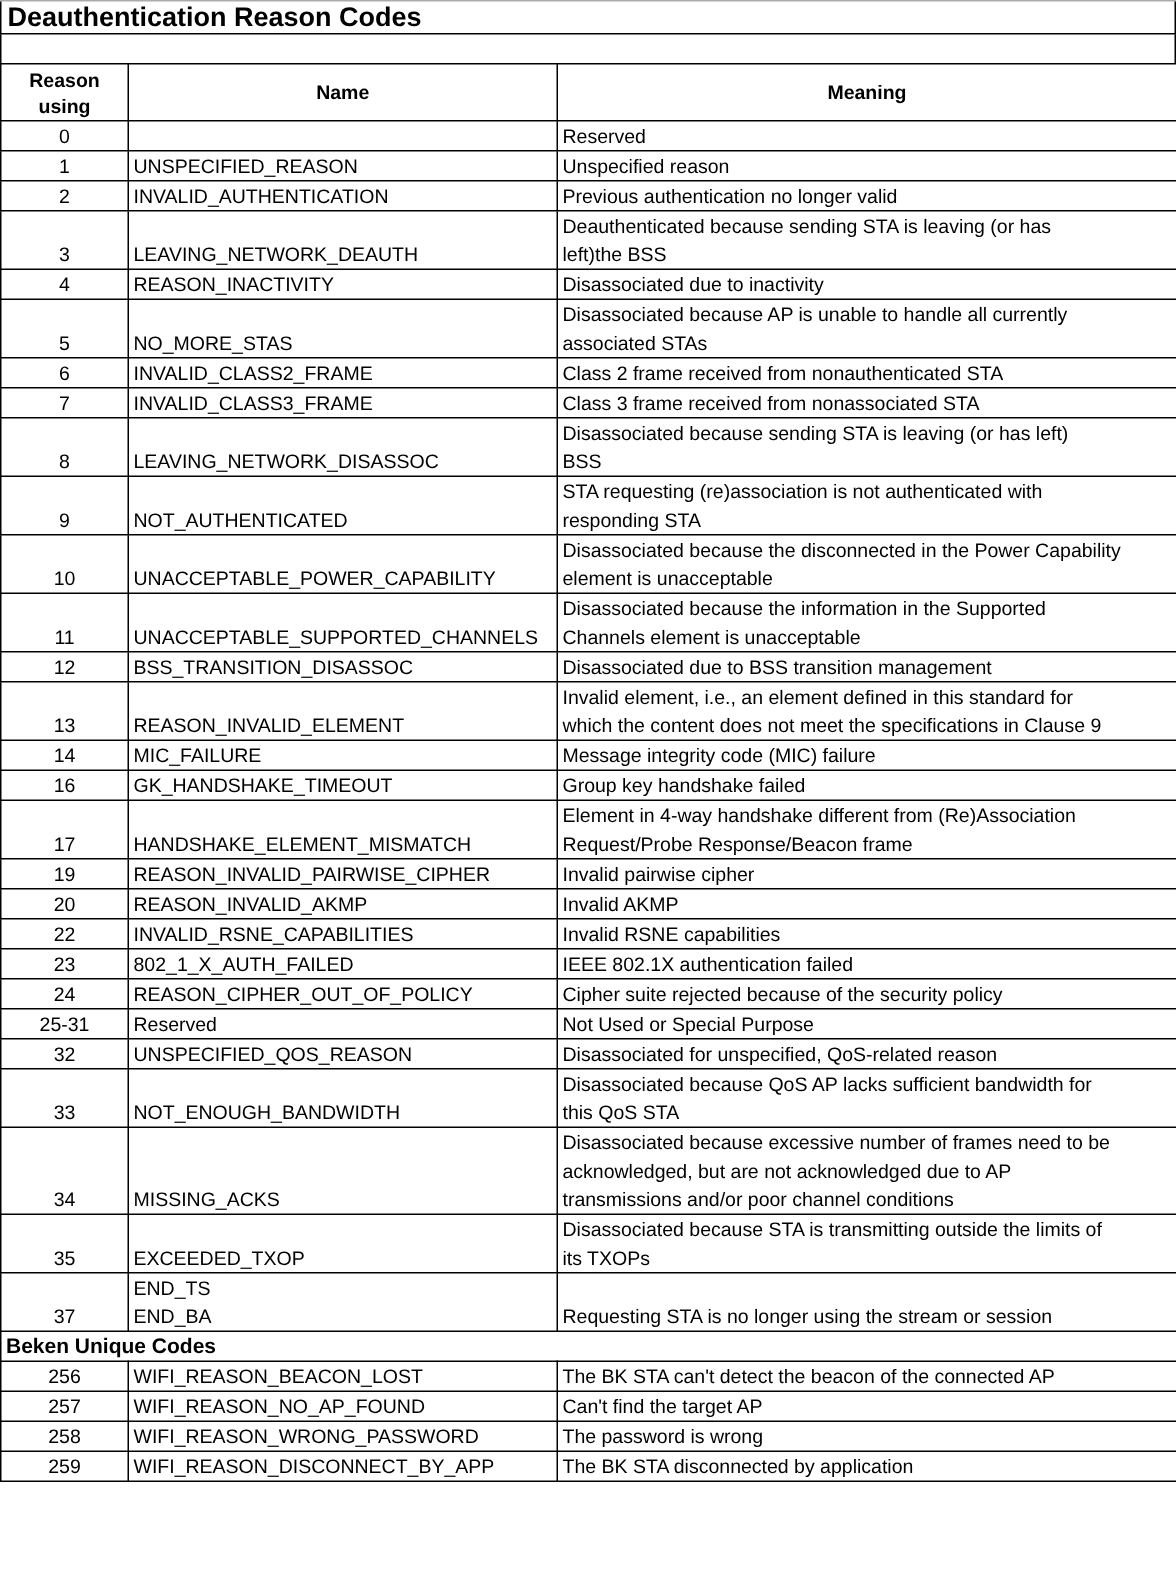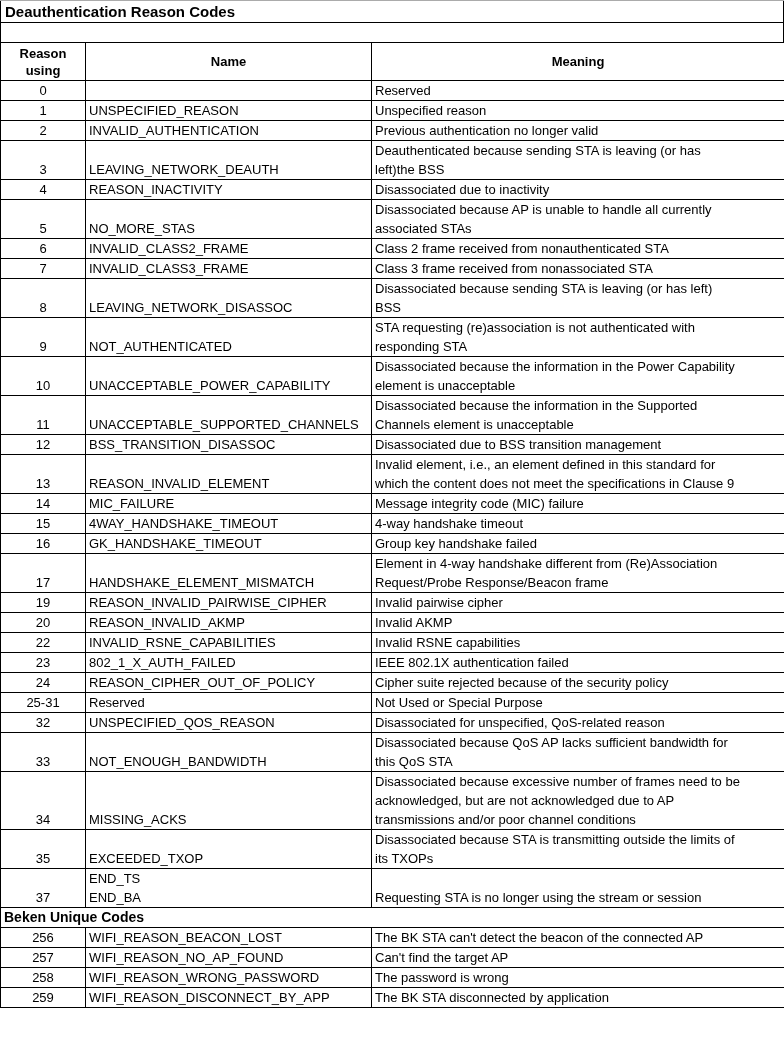--- a/index.html
+++ b/index.html
@@ -9,21 +9,21 @@
     color: #000;
     width: 784px;
   }
   .sheet {
     width: 784px;
     border-top: 1px solid #ababab;
   }
   .title-row {
     height: 22px;
     line-height: 21px;
-    font-size: 15px;
+    font-size: 18px;
     font-weight: bold;
     padding-left: 4px;
     border-left: 1px solid #000;
     border-right: 1px solid #000;
     border-bottom: 1px solid #000;
     white-space: nowrap;
     overflow: hidden;
   }
   .gap-row {
     height: 19px;
@@ -139,21 +139,21 @@
         </tr>
         <tr>
           <td class="code-cell">9</td>
           <td class="name-cell">NOT_AUTHENTICATED</td>
           <td class="meaning-cell">STA requesting (re)association is not authenticated with
 responding STA</td>
         </tr>
         <tr>
           <td class="code-cell">10</td>
           <td class="name-cell">UNACCEPTABLE_POWER_CAPABILITY</td>
-          <td class="meaning-cell">Disassociated because the information in the Power Capability
+          <td class="meaning-cell">Disassociated because the disconnected in the Power Capability
 element is unacceptable</td>
         </tr>
         <tr>
           <td class="code-cell">11</td>
           <td class="name-cell">UNACCEPTABLE_SUPPORTED_CHANNELS</td>
           <td class="meaning-cell">Disassociated because the information in the Supported
 Channels element is unacceptable</td>
         </tr>
         <tr>
           <td class="code-cell">12</td>
@@ -163,25 +163,20 @@
         <tr>
           <td class="code-cell">13</td>
           <td class="name-cell">REASON_INVALID_ELEMENT</td>
           <td class="meaning-cell">Invalid element, i.e., an element defined in this standard for
 which the content does not meet the specifications in Clause 9</td>
         </tr>
         <tr>
           <td class="code-cell">14</td>
           <td class="name-cell">MIC_FAILURE</td>
           <td class="meaning-cell">Message integrity code (MIC) failure</td>
-        </tr>
-        <tr>
-          <td class="code-cell">15</td>
-          <td class="name-cell">4WAY_HANDSHAKE_TIMEOUT</td>
-          <td class="meaning-cell">4-way handshake timeout</td>
         </tr>
         <tr>
           <td class="code-cell">16</td>
           <td class="name-cell">GK_HANDSHAKE_TIMEOUT</td>
           <td class="meaning-cell">Group key handshake failed</td>
         </tr>
         <tr>
           <td class="code-cell">17</td>
           <td class="name-cell">HANDSHAKE_ELEMENT_MISMATCH</td>
           <td class="meaning-cell">Element in 4-way handshake different from (Re)Association

